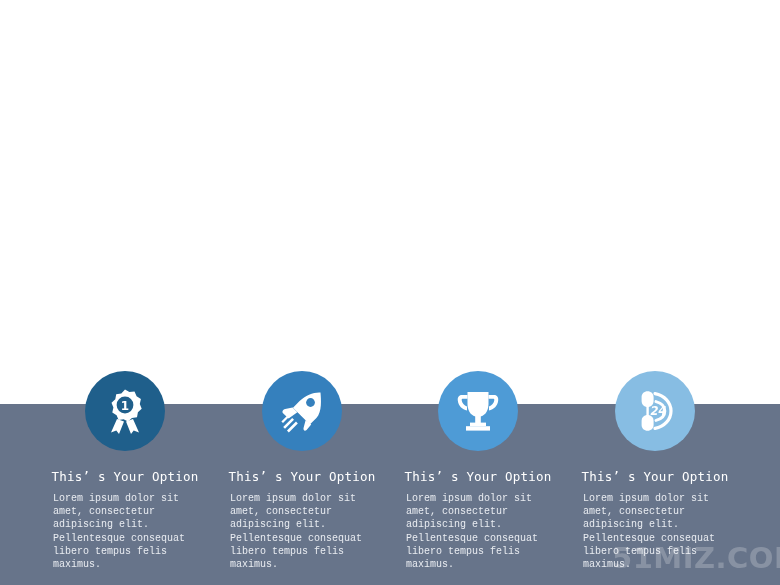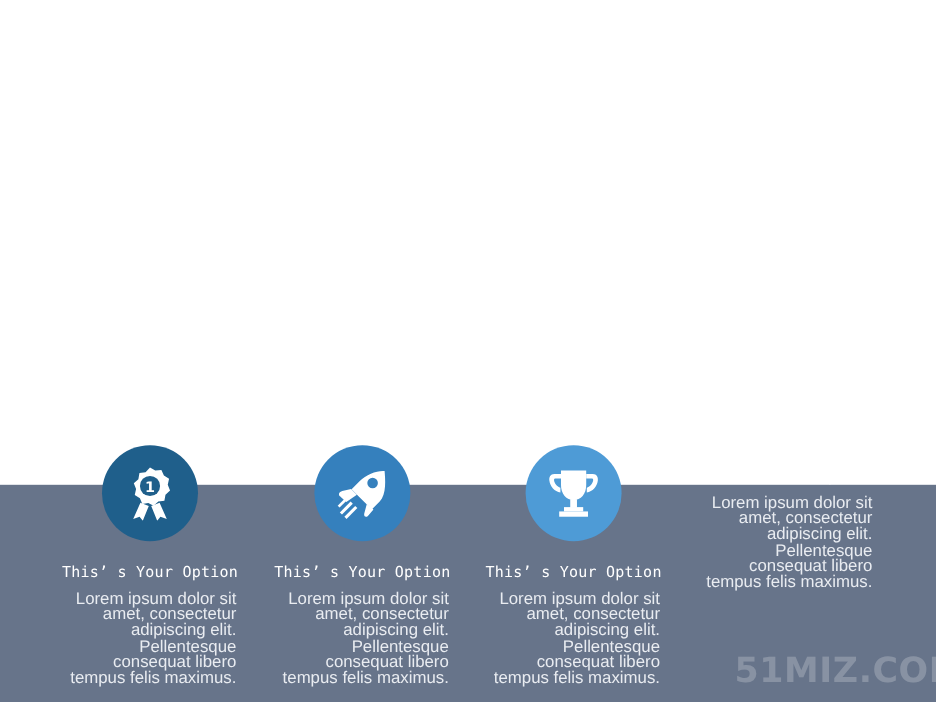--- a/index.html
+++ b/index.html
@@ -74,26 +74,26 @@
     font-family: "DejaVu Sans Mono", "Liberation Mono", monospace;
     font-size: 12.5px;
     font-weight: normal;
     color: #ffffff;
     letter-spacing: 0.2px;
     white-space: nowrap;
   }
 
   .col-body {
     margin-top: 8px;
-    font-family: Liberation Sans, sans-serif;
-    font-size: 14px;
+    font-family: Liberation Mono, monospace;
+    font-size: 10px;
     line-height: 13.2px;
     color: #e9ecf1;
     padding: 0 16px;
-    text-align: right;
+    text-align: left;
   }
 
   
   #watermark {
     position: absolute;
     left: 612px;
     top: 541px;
     font-family: "DejaVu Sans", "Liberation Sans", sans-serif;
     font-size: 29px;
     font-weight: bold;
@@ -182,20 +182,43 @@
 
             <rect x="9.0" y="36.2" width="24.0" height="4.4"></rect>
           </svg>
         </span>
       </div>
       <div class="col-title">This’ s Your Option</div>
       <div class="col-body">Lorem ipsum dolor sit amet, consectetur adipiscing elit. Pellentesque consequat libero tempus felis maximus.</div>
     </div>
 
     <div class="column col-3">
+      <div class="icon-circle" style="background:#87bde3">
+        <span>
+          <svg width="44" height="44" viewBox="0 0 44 44" fill="none">
+
+            <path d="M14.6 2.2 C11.2 2.2 8.6 4.6 8.6 8.0 L8.6 12.2
+                     C8.6 15.2 10.6 17.4 13.4 17.9 L13.4 26.1
+                     C10.6 26.6 8.6 28.8 8.6 31.8 L8.6 36.0
+                     C8.6 39.4 11.2 41.8 14.6 41.8
+                     C18.0 41.8 20.6 39.4 20.6 36.0 L20.6 31.8
+                     C20.6 28.8 18.6 26.6 15.8 26.1 L15.8 17.9
+                     C18.6 17.4 20.6 15.2 20.6 12.2 L20.6 8.0
+                     C20.6 4.6 18.0 2.2 14.6 2.2 Z" fill="#ffffff"></path>
+
+            <path d="M22.0 4.6 C31.6 6.4 38.0 13.6 38.0 22.0
+                     C38.0 30.4 31.6 37.6 22.0 39.4" stroke="#ffffff" stroke-width="3.2" stroke-linecap="round"></path>
+
+            <path d="M23.0 12.6 C28.4 14.0 31.8 17.6 31.8 22.0
+                     C31.8 26.4 28.4 30.0 23.0 31.4" stroke="#ffffff" stroke-width="3.0" stroke-linecap="round"></path>
+
+            <text x="25.6" y="26.0" font-family="DejaVu Sans, sans-serif" font-size="11.5" font-weight="bold" font-style="italic" fill="#ffffff" text-anchor="middle">24</text>
+          </svg>
+        </span>
+      </div>
       <div class="col-title">This’ s Your Option</div>
       <div class="col-body">Lorem ipsum dolor sit amet, consectetur adipiscing elit. Pellentesque consequat libero tempus felis maximus.</div>
     </div>
 
   </div>
 
   <div id="watermark">51MIZ.COM</div>
 
 </div>
 

